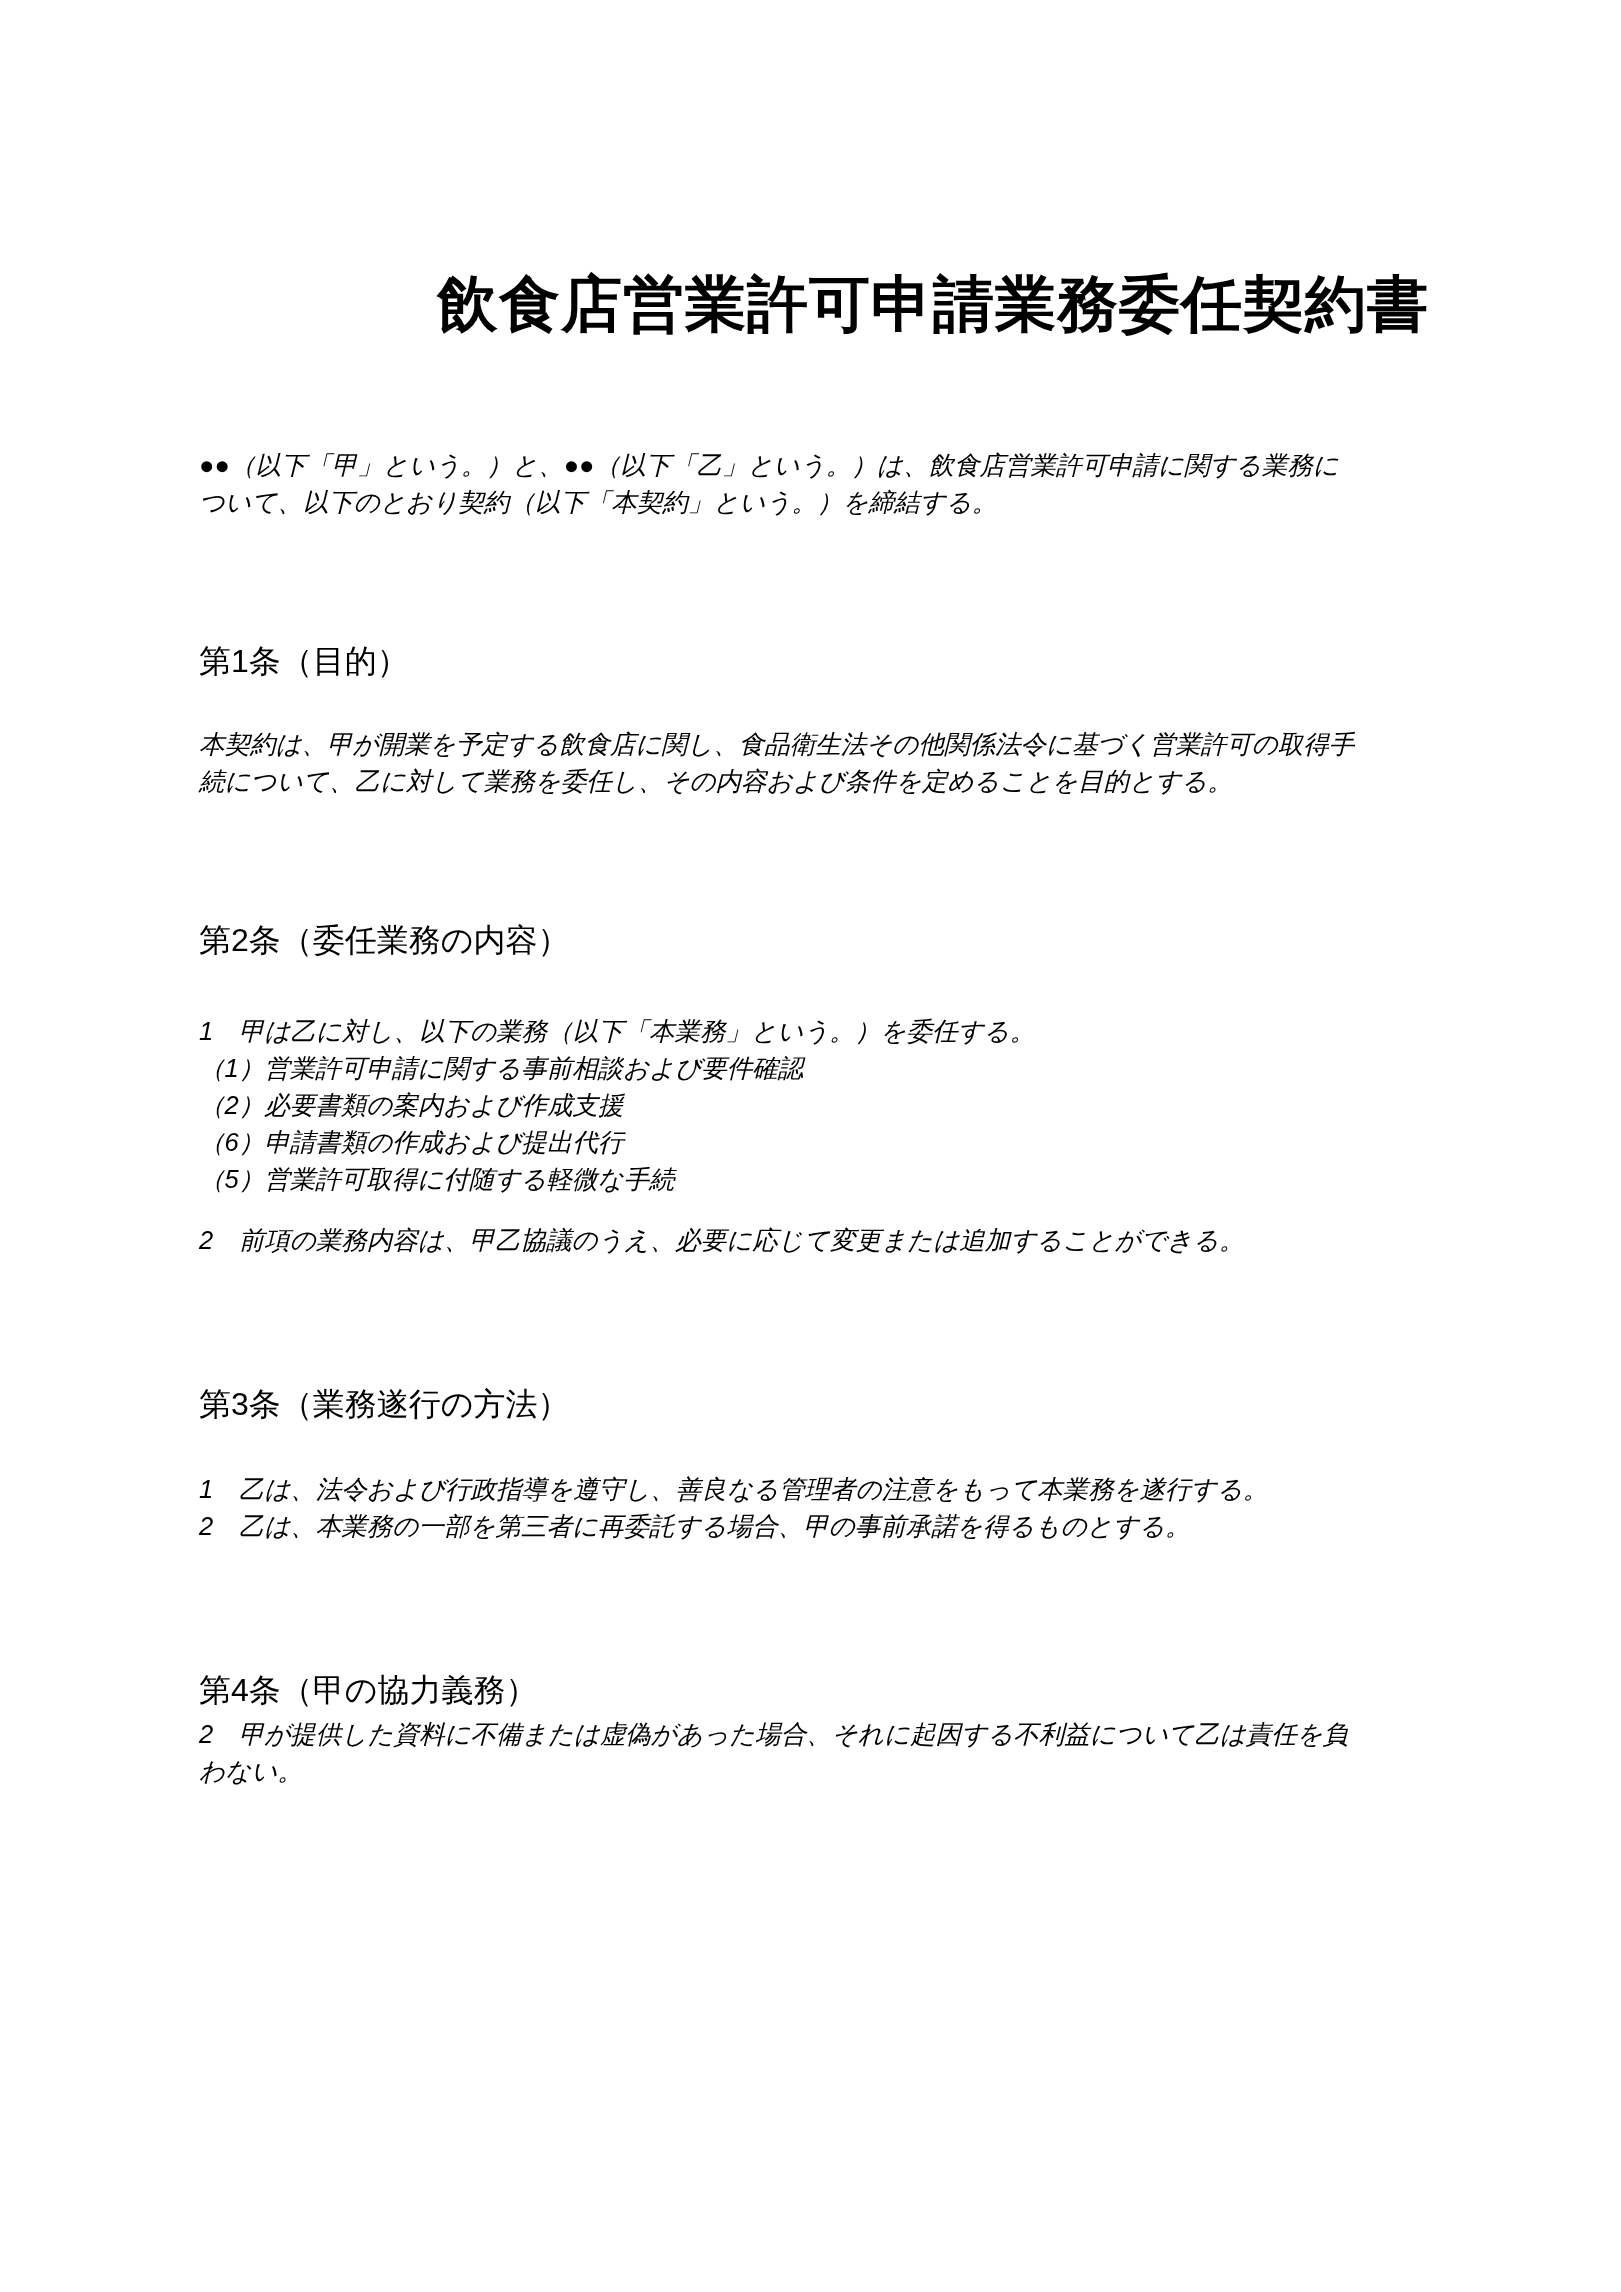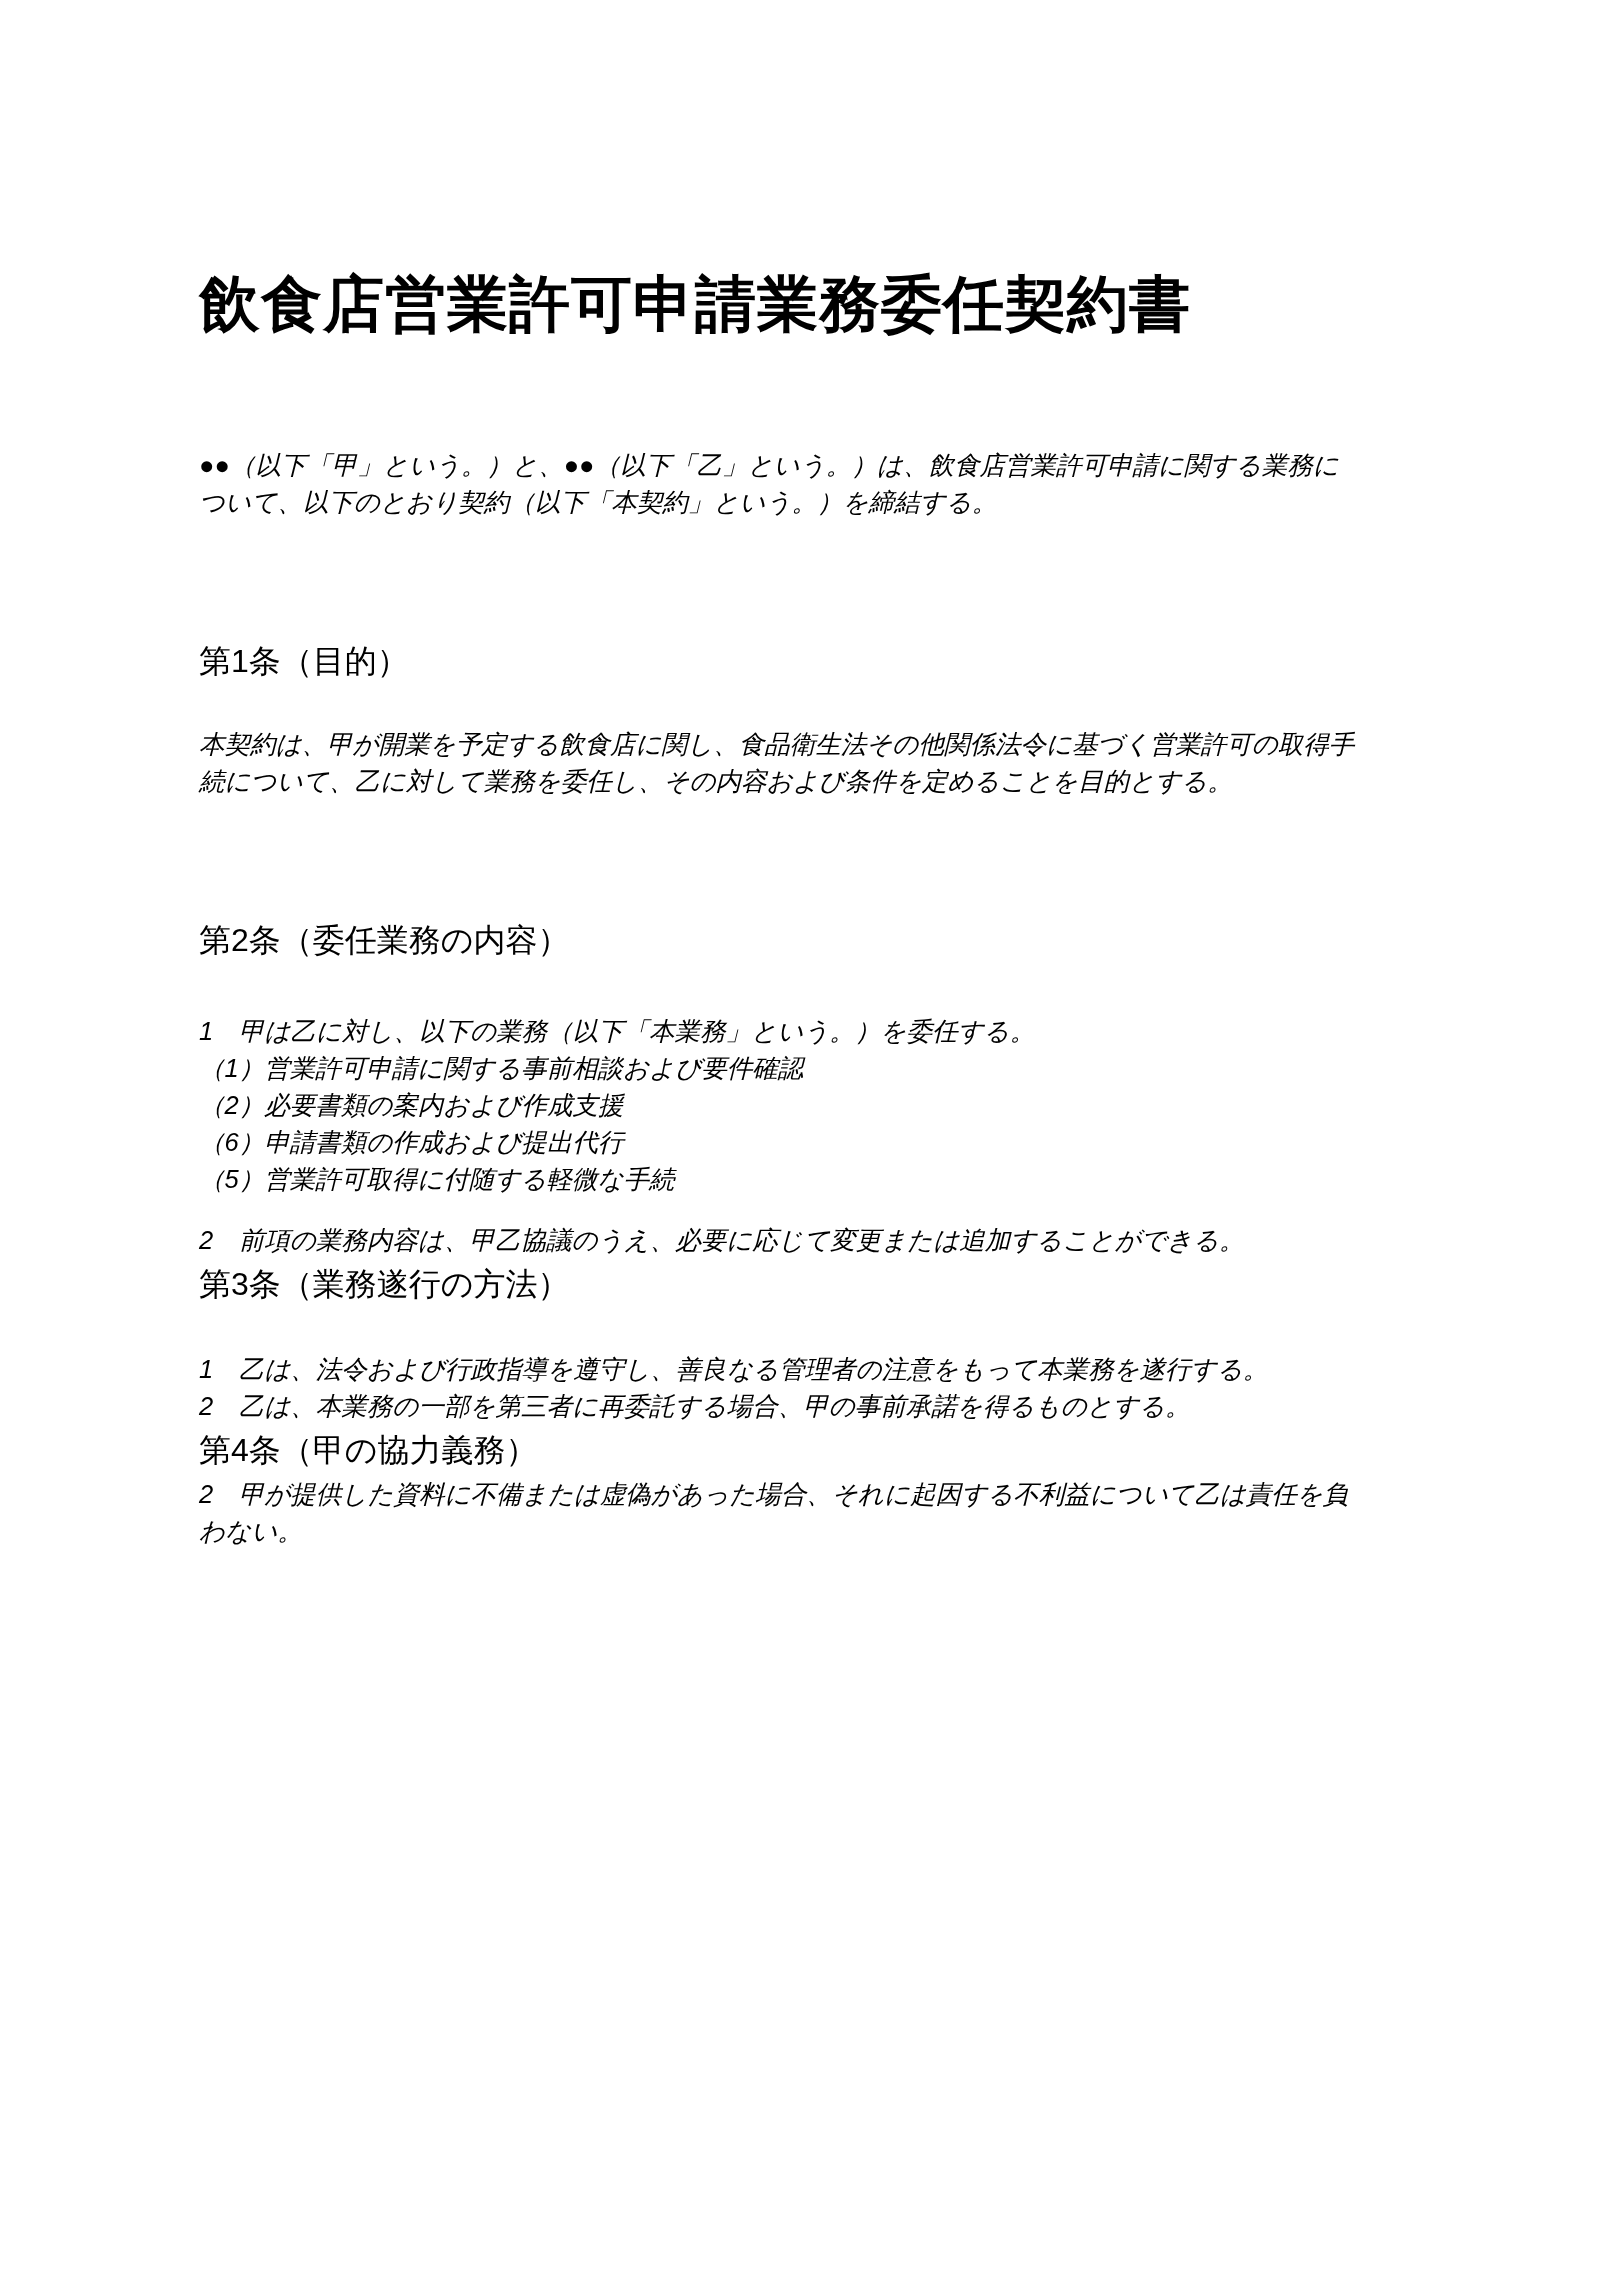--- a/index.html
+++ b/index.html
@@ -19,41 +19,41 @@
     width: 1621px;
     height: 2293px;
     padding: 267px 192px 0 199px;
     background: #ffffff;
   }
   .doc-title {
     margin: 0;
     font-size: 61px;
     line-height: 74px;
     font-weight: 700;
-    text-align: left;
+    text-align: right;
     letter-spacing: 1px;
     white-space: pre-wrap;
   }
   .para {
     margin: 0;
     font-size: 25.5px;
     line-height: 37px;
     white-space: pre-wrap;
     font-style: italic;
   }
   .heading {
     margin: 0;
     font-size: 32px;
     line-height: 51px;
     font-weight: 400;
     white-space: pre-wrap;
   }
   .mt108 { margin-top: 106px; }
   .mt117 { margin-top: 115px; }
-  .mt122 { }
+  .mt122 { margin-top: 120px; }
   .mt48  { margin-top: 47px; }
   .mt42  { margin-top: 41px; }
   .mt41  { margin-top: 40px; }
   .mt40  { margin-top: 39px; }
   .mt24  { margin-top: 23.5px; }
 </style>
 </head>
 <body>
 
 <div class="page">

